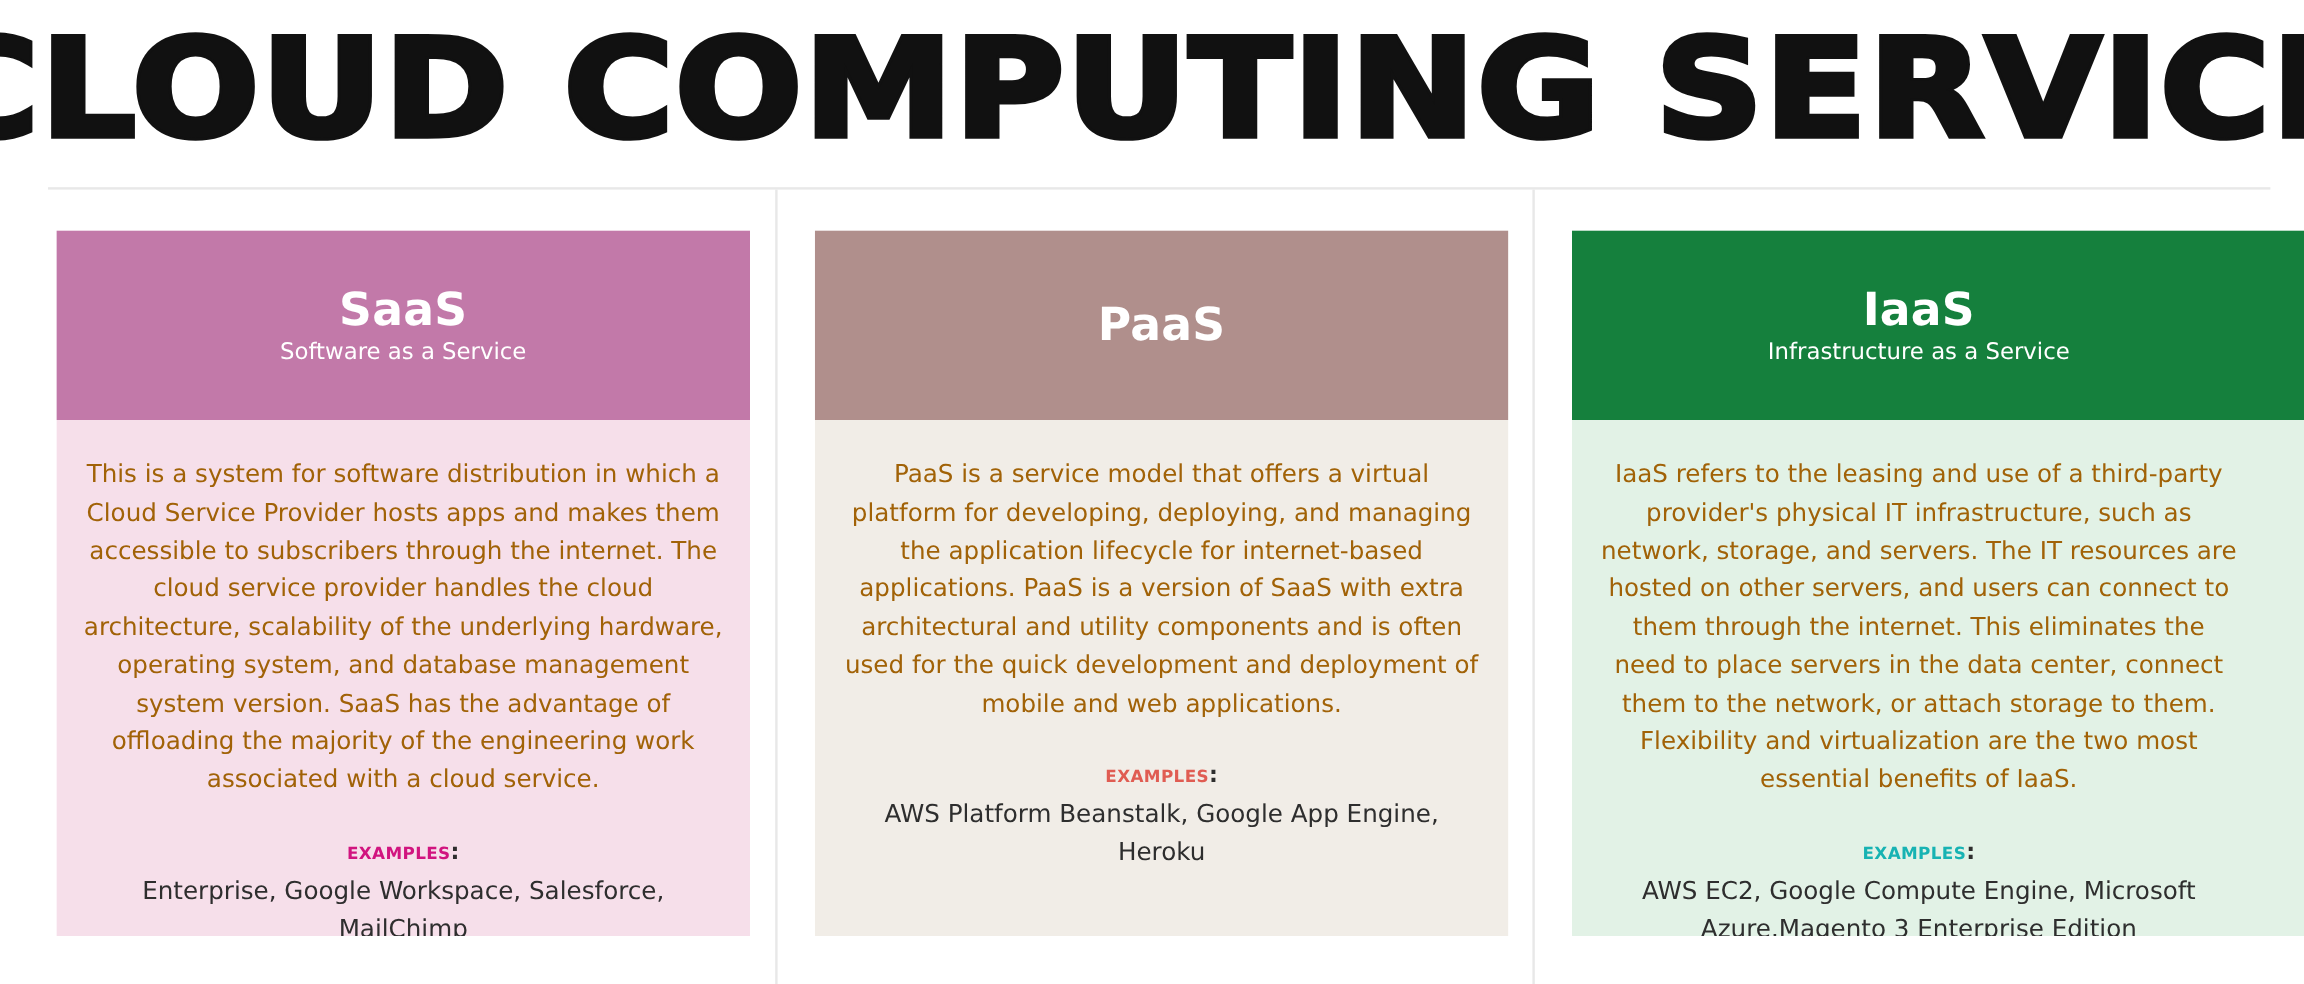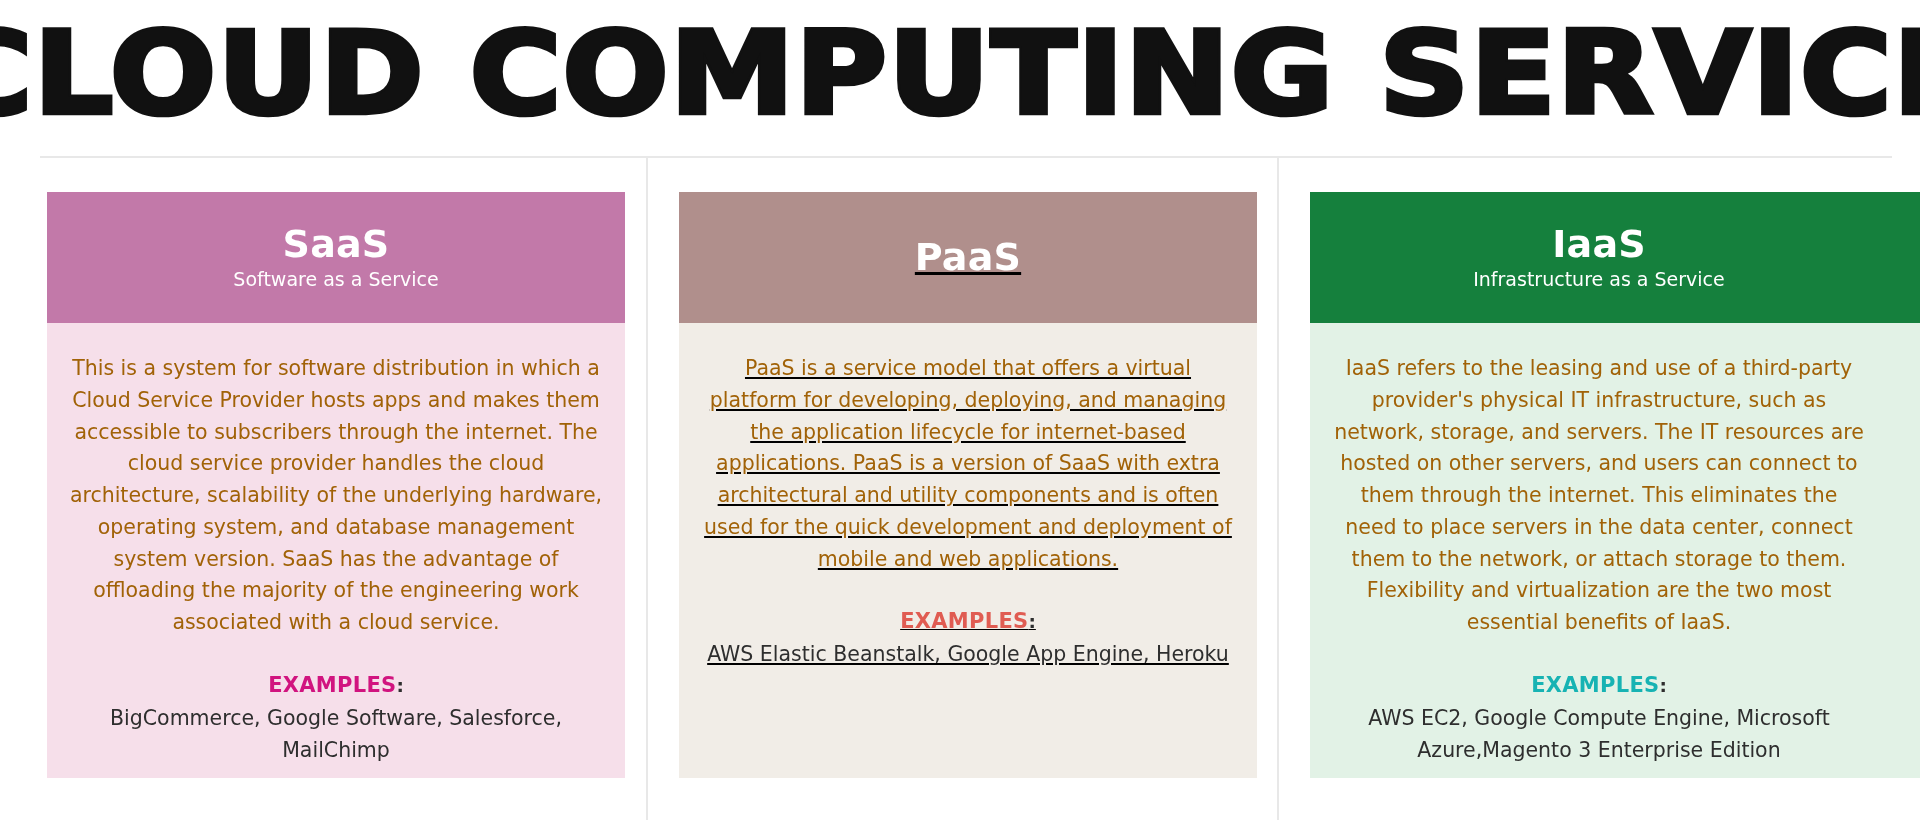--- a/index.html
+++ b/index.html
@@ -69,25 +69,25 @@
     height: 820px;
   }
   .card {
     position: absolute;
     top: 192px;
     width: 578px;
     height: 588px;
     overflow: hidden;
   }
   .card-1 { left: 47px; }
-  .card-2 { left: 679px; text-decoration: underline; }
+  .card-2 { left: 679px; }
   .card-3 { left: 1310px; width: 610px; }
 
   .card-header {
-    height: 131px;
+    height: 158px;
     display: flex;
     flex-direction: column;
     align-items: center;
     justify-content: center;
     box-sizing: border-box;
     padding: 0 16px;
   }
   .card-3 .card-header { padding-right: 48px; }
 
   .card-abbr {
@@ -124,21 +124,21 @@
     text-align: center;
   }
 
   .examples-block {
     margin-top: 34px;
     text-align: center;
   }
   .examples-label {
     font-family: "DejaVu Sans", "Liberation Sans", sans-serif;
     font-weight: 700;
-    font-size: 21px;
+    font-size: 14px;
     letter-spacing: 0.3px;
   }
   .examples-colon {
     font-family: "DejaVu Sans", "Liberation Sans", sans-serif;
     font-weight: 700;
     font-size: 18.5px;
     color: #2e2e2e;
   }
   .examples-list {
     font-family: "DejaVu Sans", "Liberation Sans", sans-serif;
@@ -163,34 +163,34 @@
 
   <div class="card card-1">
     <div class="card-header" style="background: rgb(194, 121, 169);">
       <div class="card-abbr">SaaS</div>
       <div class="card-full">Software as a Service</div>
     </div>
     <div class="card-body" style="background: rgb(246, 223, 234);">
       <p class="card-desc">This is a system for software distribution in which a Cloud Service Provider hosts apps and makes them accessible to subscribers through the internet. The cloud service provider handles the cloud architecture, scalability of the underlying hardware, operating system, and database management system version. SaaS has the advantage of offloading the majority of the engineering work associated with a cloud service.</p>
       <div class="examples-block">
         <div><span class="examples-label" style="color: rgb(209, 20, 127);">EXAMPLES</span><span class="examples-colon">:</span></div>
-        <p class="examples-list">BigCommerce, Google Software, Salesforce, MailChimp</p>
+        <p class="examples-list">Enterprise, Google Workspace, Salesforce, MailChimp</p>
       </div>
     </div>
   </div>
 
   <div class="card card-2">
     <div class="card-header" style="background: rgb(176, 143, 140);">
       <div class="card-abbr">PaaS</div>
     </div>
     <div class="card-body" style="background: rgb(241, 237, 231);">
       <p class="card-desc">PaaS is a service model that offers a virtual platform for developing, deploying, and managing the application lifecycle for internet-based applications. PaaS is a version of SaaS with extra architectural and utility components and is often used for the quick development and deployment of mobile and web applications.</p>
       <div class="examples-block">
         <div><span class="examples-label" style="color: rgb(224, 92, 82);">EXAMPLES</span><span class="examples-colon">:</span></div>
-        <p class="examples-list">AWS Elastic Beanstalk, Google App Engine, Heroku</p>
+        <p class="examples-list">AWS Platform Beanstalk, Google App Engine, Heroku</p>
       </div>
     </div>
   </div>
 
   <div class="card card-3">
     <div class="card-header" style="background: #15803d;">
       <div class="card-abbr">IaaS</div>
       <div class="card-full">Infrastructure as a Service</div>
     </div>
     <div class="card-body" style="background: rgb(226, 242, 230);">

